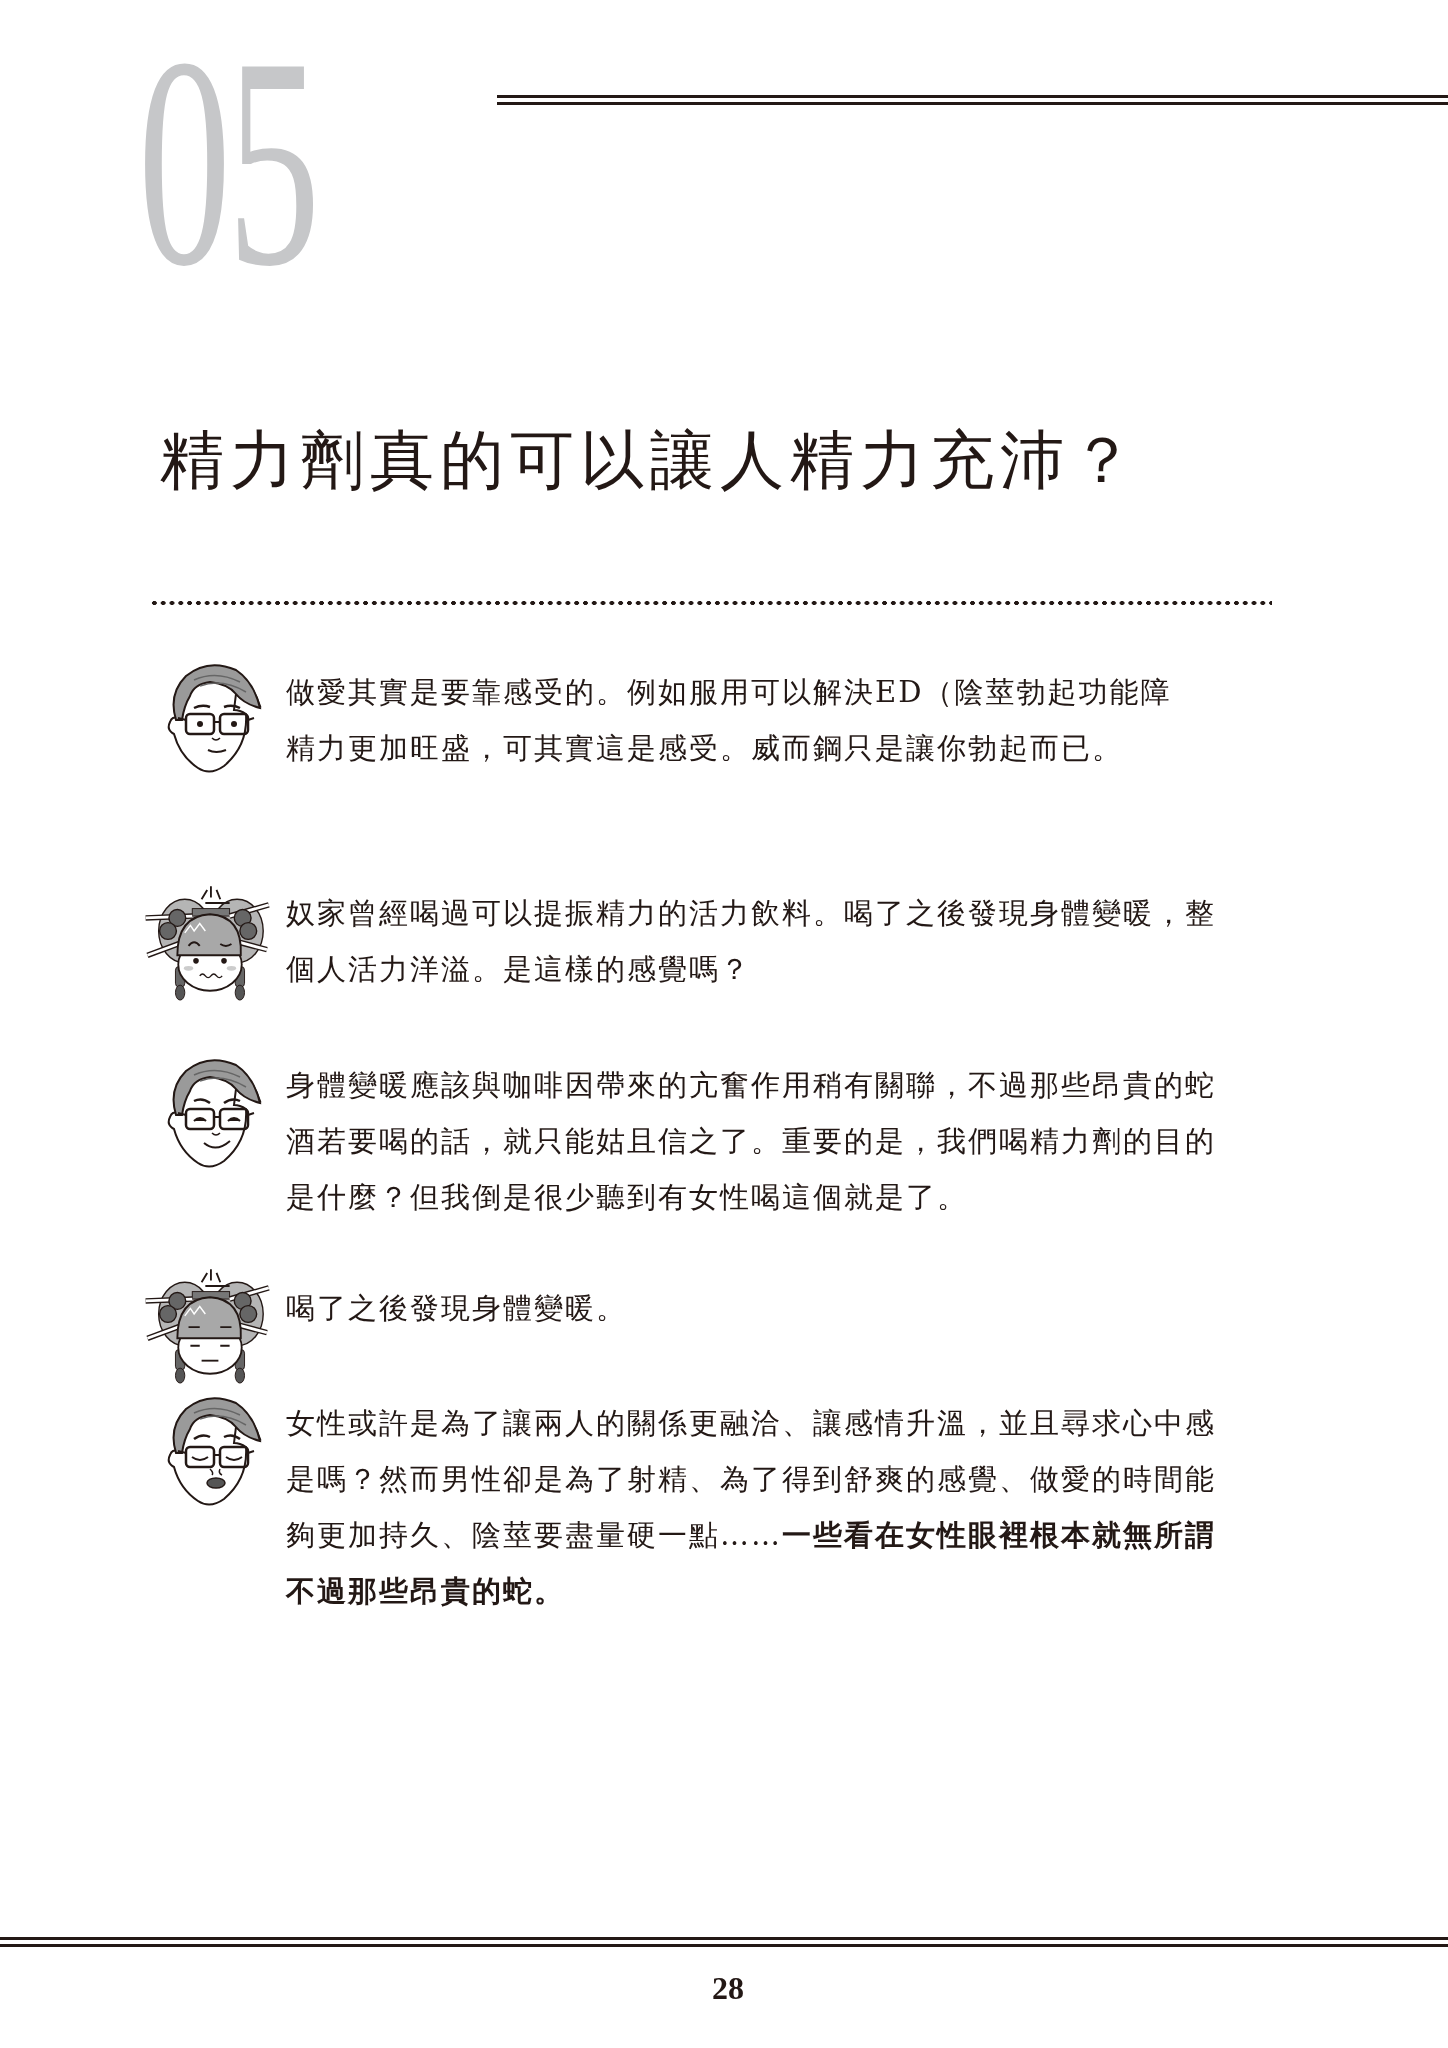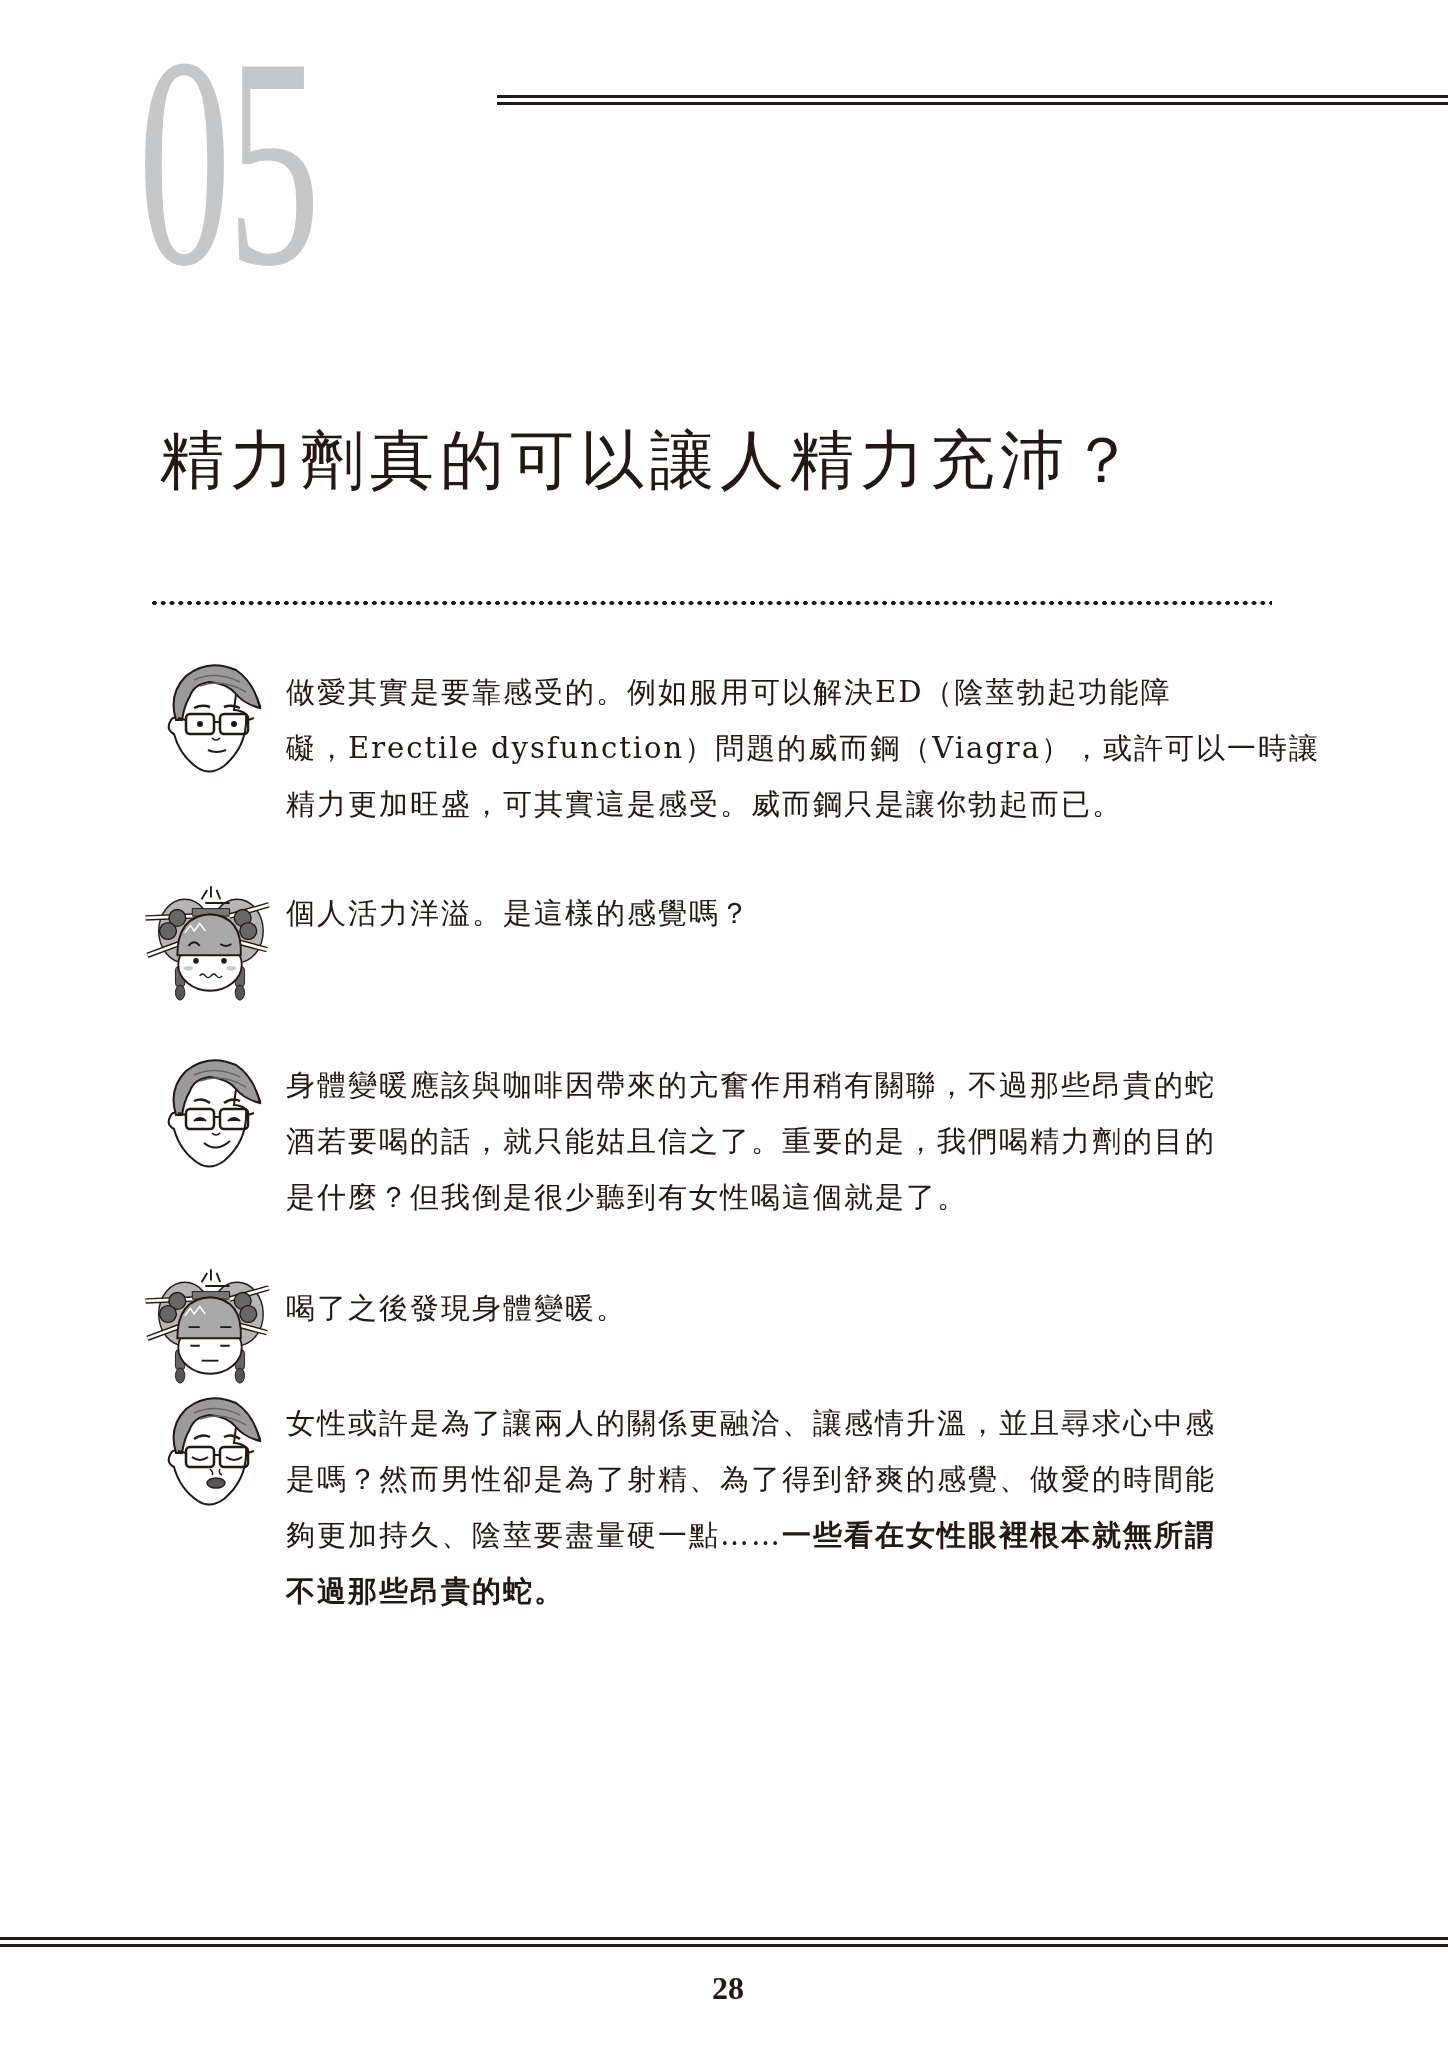--- a/index.html
+++ b/index.html
@@ -114,21 +114,20 @@
     <rect x="46" y="64" width="28" height="20" rx="4" fill="none" stroke="#231815" stroke-width="2.5"></rect>
     <rect x="80" y="64" width="28" height="20" rx="4" fill="none" stroke="#231815" stroke-width="2.5"></rect>
     <path d="M74 72 L80 72 M46 70 L38 68 M108 70 L114 68" stroke="#231815" stroke-width="2"></path>
     <circle cx="60" cy="74" r="3" fill="#231815"></circle>
     <circle cx="94" cy="74" r="3" fill="#231815"></circle>
     <path d="M72 88 Q76 92 80 88" stroke="#231815" stroke-width="1.5" fill="none"></path>
     <path d="M68 100 Q76 104 86 100" stroke="#231815" stroke-width="2" fill="none"></path>
   </svg>
   <div class="speech" style="top:14px;">
     <span class="line">做愛其實是要靠感受的。例如服用可以解決ED（陰莖勃起功能障</span>
-    <span class="line">礙，Erectile dysfunction）問題的威而鋼（Viagra），或許可以一時讓</span>
     <span class="line">精力更加旺盛，可其實這是感受。威而鋼只是讓你勃起而已。</span>
   </div>
 </div>
 
 <div class="dialogue" style="top:875px;">
   <svg class="avatar" viewBox="0 0 150 130">
     <ellipse cx="48" cy="50" rx="28" ry="34" fill="#b5b5b5" stroke="#231815" stroke-width="1.5"></ellipse>
     <ellipse cx="104" cy="50" rx="28" ry="34" fill="#b5b5b5" stroke="#231815" stroke-width="1.5"></ellipse>
     <path d="M66 16 L72 6 M76 14 L76 2 M86 16 L82 6 M70 20 L96 20" stroke="#231815" stroke-width="2" fill="none"></path>
     <rect x="56" y="26" width="40" height="8" fill="#777" stroke="#231815" stroke-width="1"></rect>
@@ -152,20 +151,21 @@
     <path d="M40 76 Q40 34 75 32 Q110 34 108 76 Z" fill="#a8a8a8" stroke="#231815" stroke-width="2"></path>
     <path d="M48 52 L54 44 L58 50 L64 42 L70 50" stroke="#fff" stroke-width="1.5" fill="none"></path>
     <path d="M52 66 Q58 58 64 66 M86 64 Q92 68 98 64" stroke="#231815" stroke-width="2" fill="none"></path>
     <circle cx="60" cy="82" r="3" fill="#231815"></circle>
     <circle cx="90" cy="82" r="3" fill="#231815"></circle>
     <ellipse cx="52" cy="90" rx="5" ry="2.5" fill="#ccc"></ellipse>
     <ellipse cx="98" cy="90" rx="5" ry="2.5" fill="#ccc"></ellipse>
     <path d="M64 98 Q67 94 70 98 Q73 102 76 98 Q79 94 82 98 Q85 102 88 98" stroke="#231815" stroke-width="1.5" fill="none"></path>
   </svg>
   <div class="speech" style="top:10px;">
+    <span class="line">奴家曾經喝過可以提振精力的活力飲料。喝了之後發現身體變暖，整</span>
     <span class="line">個人活力洋溢。是這樣的感覺嗎？</span>
   </div>
 </div>
 
 <div class="dialogue" style="top:1045px;">
   <svg class="avatar" viewBox="0 0 140 140">
     <path d="M38 62 Q30 40 48 26 Q70 10 96 22 Q112 32 120 56 Q104 52 96 44 L94 60 Q100 60 106 64 Q108 96 84 116 Q70 126 58 118 Q40 106 34 84 Q26 80 30 72 Q32 66 38 68 Z" fill="#fff" stroke="#231815" stroke-width="2"></path>
     <path d="M36 70 Q28 44 46 26 Q68 8 96 20 Q114 32 120 58 Q104 54 96 44 Q88 34 70 32 Q54 34 50 46 Q44 56 42 70 Z" fill="#9a9a9a" stroke="#231815" stroke-width="2"></path>
     <path d="M54 30 Q76 20 100 32 M60 36 Q82 28 106 42" stroke="#666" stroke-width="1.5" fill="none"></path>
     <path d="M54 56 Q62 52 70 58 M84 58 Q92 52 100 56" stroke="#231815" stroke-width="2.5" fill="none"></path>

